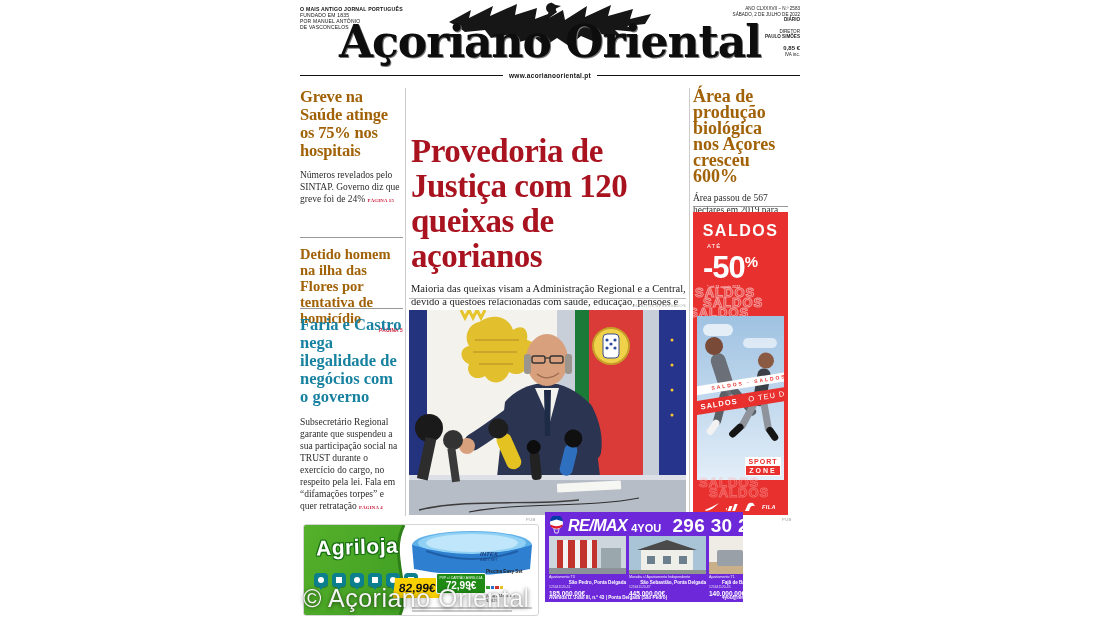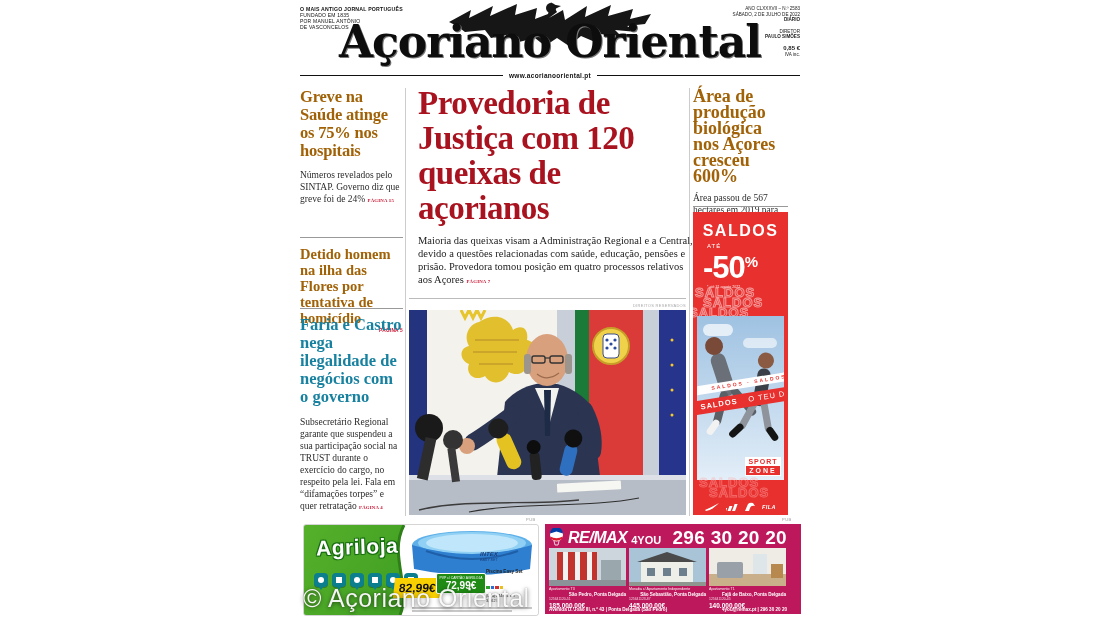--- a/index.html
+++ b/index.html
@@ -26,21 +26,21 @@
   
   .vline{width:1px;background:#ccc;top:88px;height:428px;}
   .hline{height:1px;background:#999;}
   .h-black{font-family:"Liberation Serif",serif;font-weight:bold;color:#a16207;}
   .h-red{font-family:"Liberation Serif",serif;font-weight:bold;color:#a8131f;}
   .h-teal{font-family:"Liberation Serif",serif;font-weight:bold;color:#1781a0;}
   .summ{font-family:"Liberation Serif",serif;color:#2b2b2b;}
   .pref{font-size:4.8px;font-weight:bold;color:#c8102e;letter-spacing:.2px;}
 
   .leftcol{left:10px;width:103px;}
-  .ctrcol{left:128px;width:277px;}
+  .ctrcol{left:121px;width:277px;margin-top:48px;}
   .rightcol{left:403px;width:95px;}
 
   .photo-credit{font-size:4px;color:#aaa;text-align:right;letter-spacing:.3px;}
 
   
   .sz{left:403px;top:212px;width:95px;height:303px;background:#e8302e;overflow:hidden;color:#fff;}
   .sz-title{font-size:16px;font-weight:bold;letter-spacing:1.5px;text-align:center;margin-top:10px;}
   .sz-upto{font-size:6px;margin-left:14px;margin-top:3px;letter-spacing:1px;}
   .sz-disc{font-size:31px;font-weight:bold;margin-left:10px;line-height:26px;letter-spacing:-1px;}
   .sz-disc sup{font-size:15px;}
@@ -74,21 +74,21 @@
   .agri-card{position:absolute;left:132px;top:48px;width:46px;background:#1f8a14;color:#fff;text-align:center;
     border:1px solid #fff;border-radius:2px;padding:2px 1px;}
   .agri-card .cl{font-size:3.4px;line-height:4px;}
   .agri-card .cp{font-size:10px;font-weight:bold;line-height:11px;}
   .agri-specs{position:absolute;left:182px;top:44px;width:50px;color:#222;}
   .agri-specs .t{font-size:4.6px;font-weight:bold;}
   .sq{width:3.5px;height:3.5px;display:inline-block;margin-right:1px;}
   .agri-specs .s{font-size:3.8px;line-height:5px;color:#333;}
   .legalbar{position:absolute;height:1.5px;background:#c9c9c9;}
 
-  .rx{left:255px;top:524px;width:256px;height:90px;background:#be185d;overflow:hidden;color:#fff;}
+  .rx{left:255px;top:512px;width:198px;height:90px;background:#6d28d9;overflow:hidden;color:#fff;}
   .rx-head{position:absolute;left:4px;top:3px;display:flex;align-items:center;gap:4px;width:238px;}
   .rx-brand{font-size:16px;font-weight:bold;font-style:italic;letter-spacing:-.5px;}
   .rx-agency{font-size:11px;font-weight:bold;margin-top:3px;}
   .rx-phone{font-size:19px;font-weight:bold;margin-left:auto;letter-spacing:.3px;}
   .rx-items{position:absolute;left:4px;top:24px;width:238px;display:flex;gap:3px;}
   .rx-it{width:77px;}
   .rx-ph{width:77px;height:38px;background:#cfd8de;overflow:hidden;}
   .rx-t1{font-size:3.6px;line-height:4.6px;margin-top:1px;opacity:.95;}
   .rx-t2{font-size:4.6px;font-weight:bold;line-height:5.4px;text-align:right;}
   .rx-ref{font-size:3.4px;opacity:.8;line-height:4.5px;}

